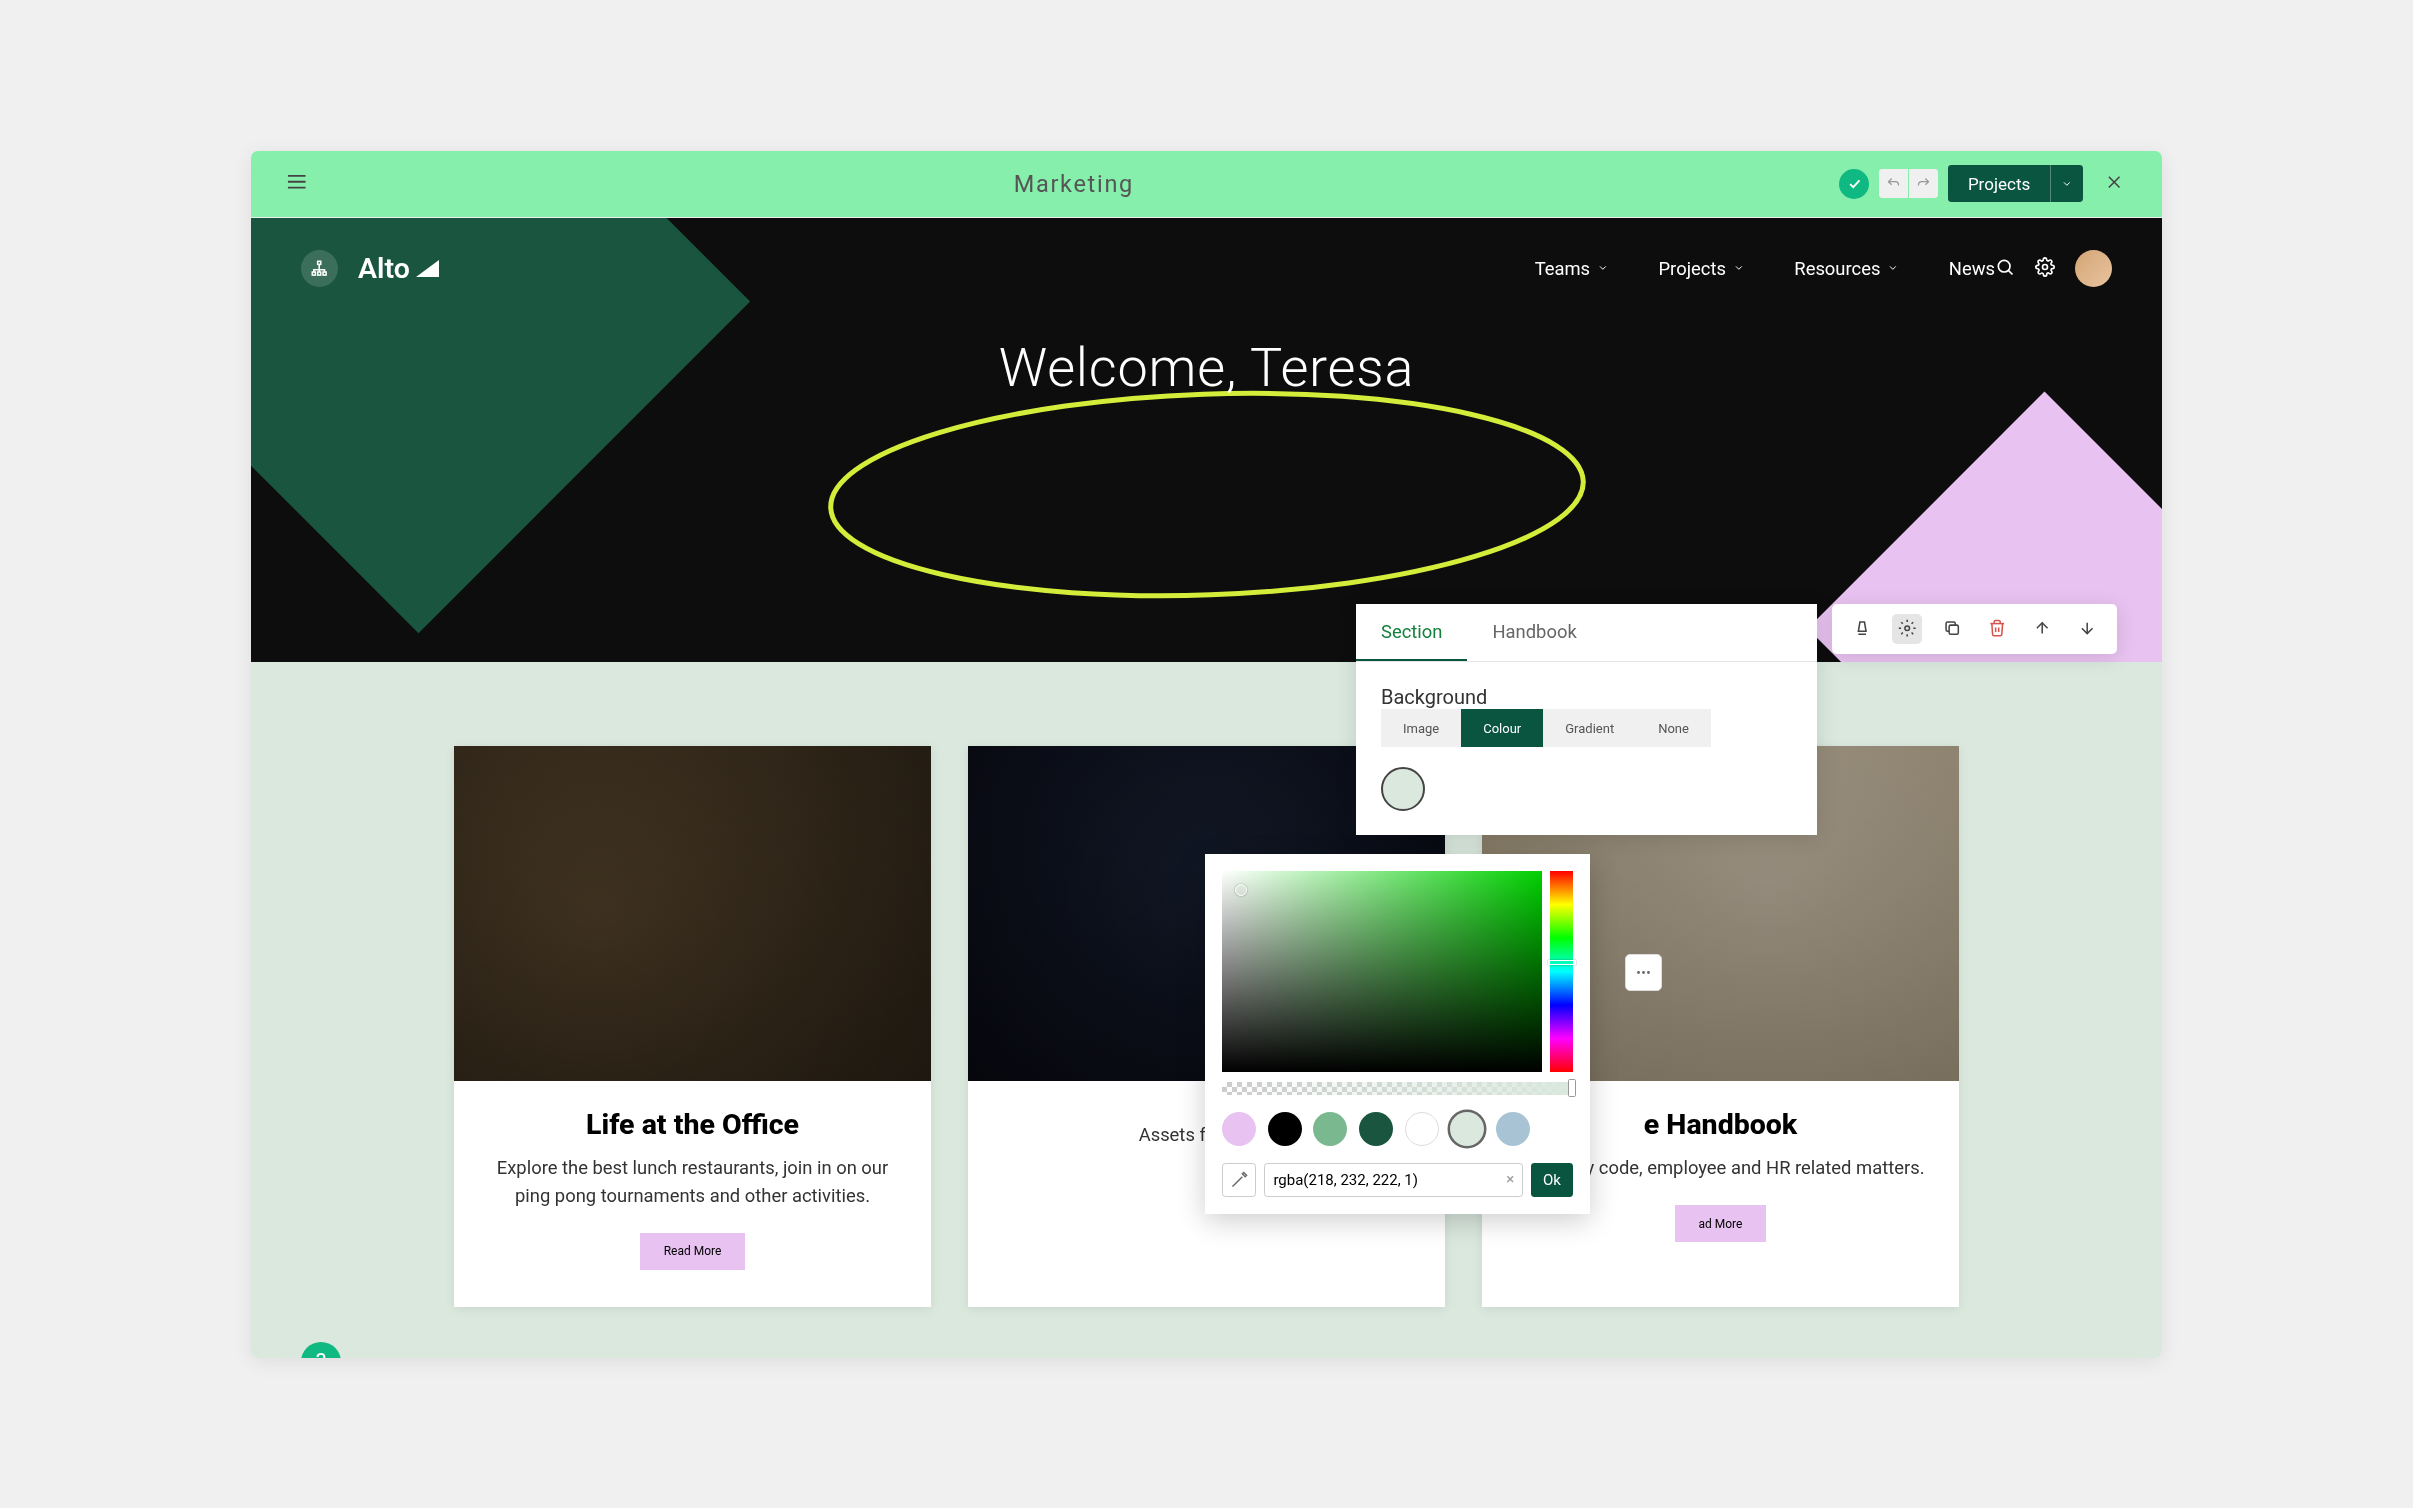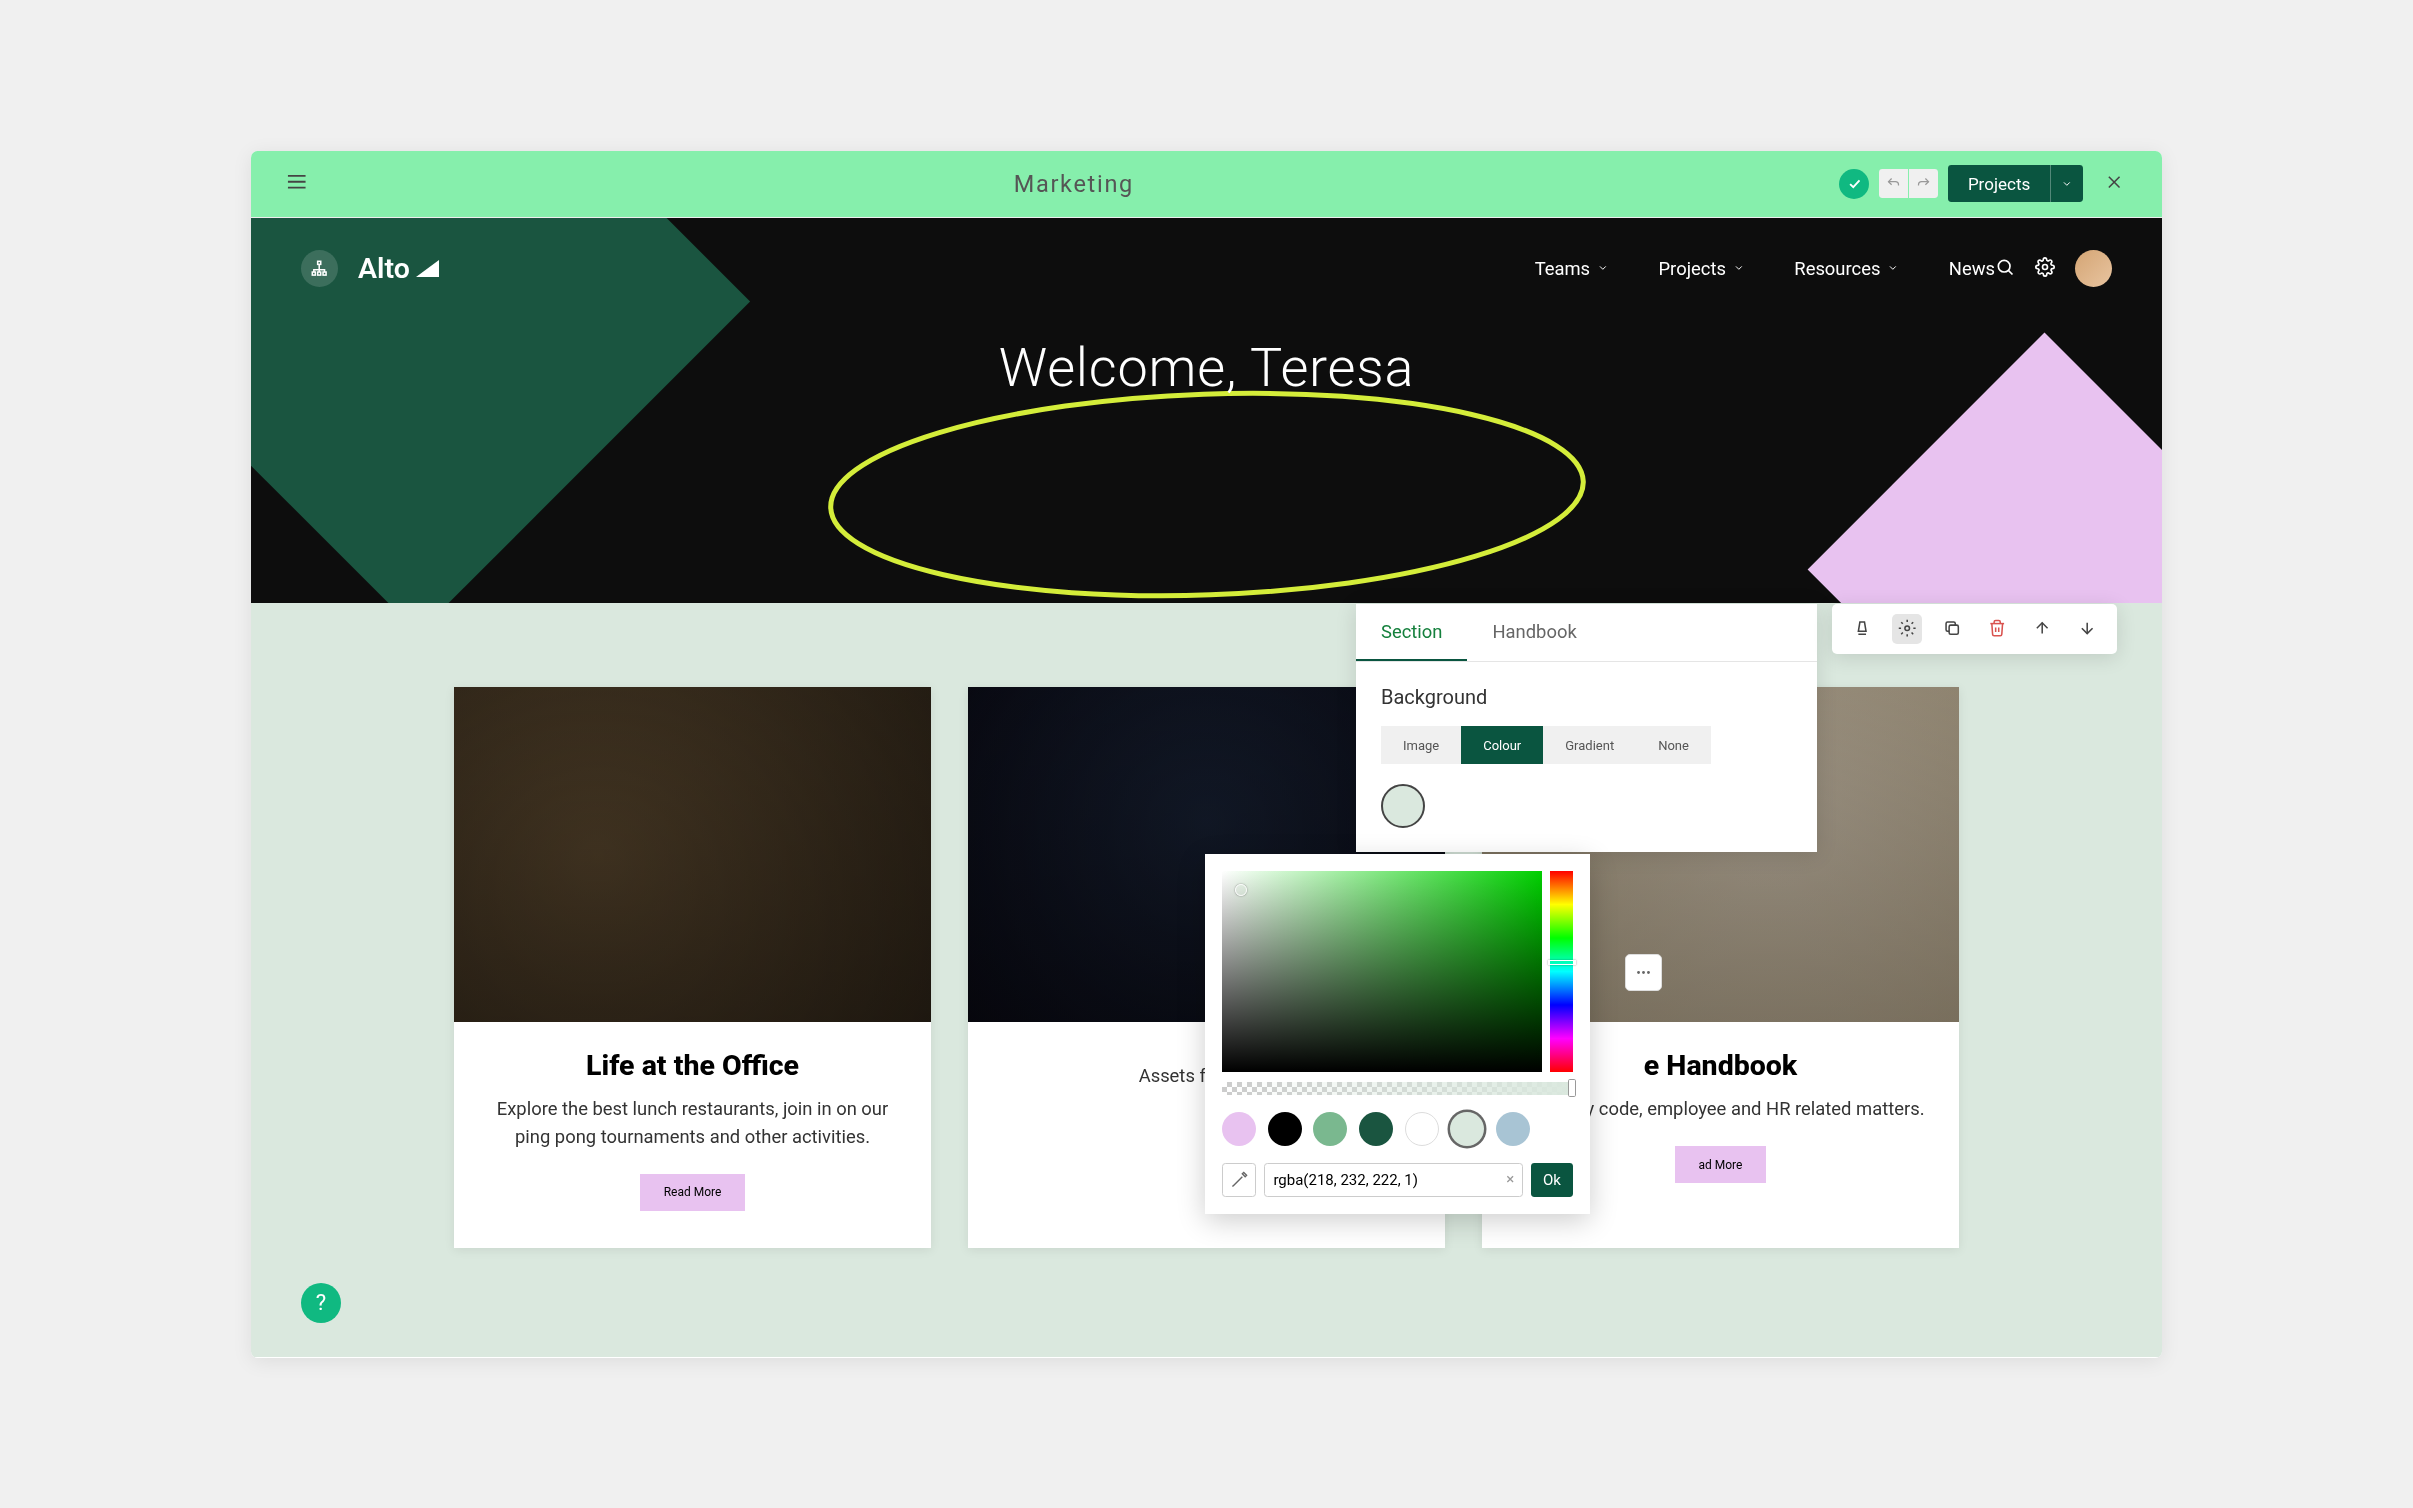--- a/index.html
+++ b/index.html
@@ -16,21 +16,21 @@
 .undo-redo { display: flex; gap: 1.7px; }
 .undo-redo button { width: 28.5px; height: 28.5px; border: none; background: #f0f0f0; cursor: pointer; display: flex; align-items: center; justify-content: center; }
 .undo-redo button:first-child { border-radius: 3.4px 0 0 3.4px; }
 .undo-redo button:last-child { border-radius: 0 3.4px 3.4px 0; }
 .publish-group { display: flex; }
 .publish-btn { background: #0a5540; color: #fff; border: none; padding: 8.4px 20px; font-size: 17px; cursor: pointer; border-radius: 3.4px 0 0 3.4px; }
 .publish-dropdown { background: #0a5540; color: #fff; border: none; border-left: 0.8px solid rgba(255,255,255,0.3); padding: 8.4px 10px; cursor: pointer; border-radius: 0 3.4px 3.4px 0; display:flex; align-items:center; justify-content:center; }
 .close-btn { background: none; border: none; cursor: pointer; padding: 5px; margin-left: 6.7px; }
 
 
-.hero { height: 385px; background: #0d0d0d; position: relative; overflow: hidden; }
+.hero { height: 444px; background: #0d0d0d; position: relative; overflow: hidden; }
 .hero-shape-green { position: absolute; left: -67px; top: -151px; width: 469px; height: 469px; background: #1a5540; transform: rotate(45deg); }
 .hero-shape-pink { position: absolute; right: -50px; bottom: -134px; width: 335px; height: 335px; background: #e8c2f0; transform: rotate(45deg); }
 .hero-nav { position: relative; z-index: 2; height: 101px; display: flex; align-items: center; padding: 0 50px; }
 .sitemap-btn { width: 37px; height: 37px; border-radius: 50%; background: rgba(255,255,255,0.15); display: flex; align-items: center; justify-content: center; cursor: pointer; margin-right: 20px; }
 .logo { color: #fff; font-size: 28.5px; font-weight: 600; display: flex; align-items: center; gap: 6.7px; }
 .logo-triangle { width: 0; height: 0; border-left: 23.5px solid transparent; border-bottom: 17px solid #fff; }
 .nav-links { flex: 1; display: flex; justify-content: flex-end; gap: 50px; }
 .nav-item { color: #fff; font-size: 18.4px; cursor: pointer; display: flex; align-items: center; gap: 6.7px; }
 .nav-right { display: flex; align-items: center; gap: 20px; }
 .nav-icon { cursor: pointer; }
@@ -49,21 +49,21 @@
 .card-title { font-size: 28.5px; font-weight: 800; margin-bottom: 13.4px; }
 .card-desc { font-size: 18.4px; color: #333; line-height: 1.5; margin-bottom: 23.5px; }
 .card-btn { background: #e8c2f0; border: none; padding: 11.7px 23.5px; font-size: 12px; cursor: pointer; }
 
 
 .section-panel { position: absolute; top: 453px; left: 1105px; width: 461px; background: #fff; box-shadow: 0 3.4px 20px rgba(0,0,0,0.12); z-index: 10; }
 .panel-tabs { display: flex; border-bottom: 0.8px solid #e5e5e5; }
 .panel-tab { padding: 17px 25px; font-size: 18.4px; cursor: pointer; color: #666; }
 .panel-tab.active { color: #15803d; border-bottom: 2.5px solid #0a5540; }
 .panel-content { padding: 23.5px 25px; }
-.panel-label { font-size: 20px; color: #333; margin-bottom: 17px; }
+.panel-label { font-size: 20px; color: #333; }
 .bg-type-tabs { display: flex; gap: 0; margin-bottom: 20px; }
 .bg-type-tab { padding: 11.7px 22px; font-size: 13px; cursor: pointer; background: #f0f0f0; color: #555; }
 .bg-type-tab.active { background: #0a5540; color: #fff; }
 .color-preview { width: 44px; height: 44px; border-radius: 50%; background: #dae8de; border: 2.5px solid #444; }
 
 
 .action-toolbar { position: absolute; top: 453px; left: 1581px; background: #fff; padding: 10px 15px; box-shadow: 0 3.4px 20px rgba(0,0,0,0.12); display: flex; gap: 15px; align-items: center; z-index: 10; border-radius: 5px; }
 .action-btn { width: 30px; height: 30px; display: flex; align-items: center; justify-content: center; cursor: pointer; border-radius: 5px; }
 .action-btn.active { background: #e5e5e5; }
 

